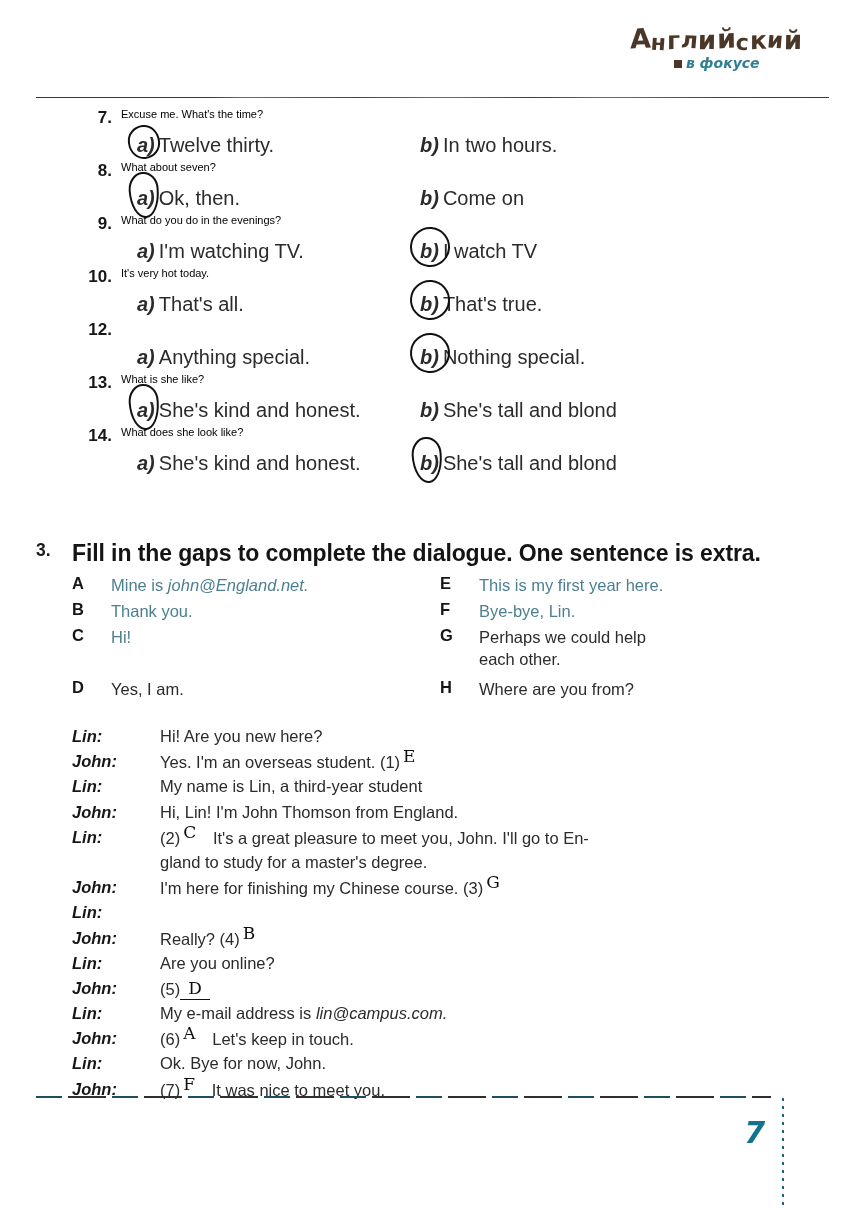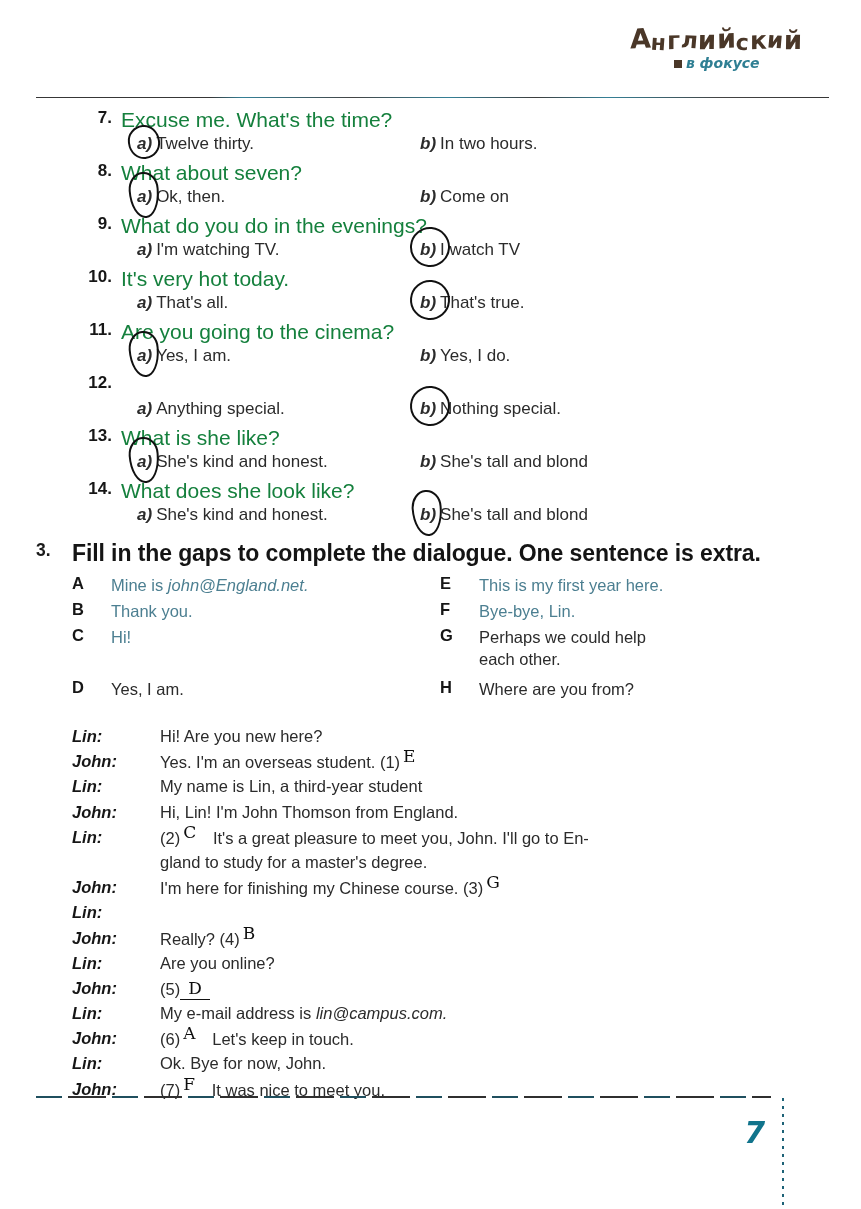--- a/index.html
+++ b/index.html
@@ -120,27 +120,27 @@
     width: 40px;
     text-align: right;
     font-weight: bold;
     font-size: 17px;
     color: #161616;
   }
   .mc-q {
     position: absolute;
     left: 121px;
     top: 0;
-    font-size: 21px;
-    color: #15803d;
+    font-size: 11px;
+    color: #000000;
   }
   .mc-opt {
     position: absolute;
     top: 26px;
-    font-size: 17px;
+    font-size: 20px;
     color: #2b2b2b;
     white-space: nowrap;
   }
   .mc-opt.left  { left: 137px; }
   .mc-opt.right { left: 420px; }
   .opt-letter {
     font-weight: bold;
     font-style: italic;
     position: relative;
     display: inline-block;
@@ -302,26 +302,20 @@
       <span class="mc-num">9.</span>
       <span class="mc-q">What do you do in the evenings?</span>
       <span class="mc-opt left"><span class="opt-letter">a)</span><span>I'm watching TV.</span></span>
       <span class="mc-opt right circled wide"><span class="opt-letter">b)</span><span>I watch TV</span></span>
     </div>
     <div class="mc-item">
       <span class="mc-num">10.</span>
       <span class="mc-q">It's very hot today.</span>
       <span class="mc-opt left"><span class="opt-letter">a)</span><span>That's all.</span></span>
       <span class="mc-opt right circled wide"><span class="opt-letter">b)</span><span>That's true.</span></span>
-    </div>
-    <div class="mc-item">
-      <span class="mc-num">11.</span>
-      <span class="mc-q">Are you going to the cinema?</span>
-      <span class="mc-opt left circled tall"><span class="opt-letter">a)</span><span>Yes, I am.</span></span>
-      <span class="mc-opt right"><span class="opt-letter">b)</span><span>Yes, I do.</span></span>
     </div>
     <div class="mc-item">
       <span class="mc-num">12.</span>
       <span class="mc-opt left"><span class="opt-letter">a)</span><span>Anything special.</span></span>
       <span class="mc-opt right circled wide"><span class="opt-letter">b)</span><span>Nothing special.</span></span>
     </div>
     <div class="mc-item">
       <span class="mc-num">13.</span>
       <span class="mc-q">What is she like?</span>
       <span class="mc-opt left circled tall"><span class="opt-letter">a)</span><span>She's kind and honest.</span></span>

